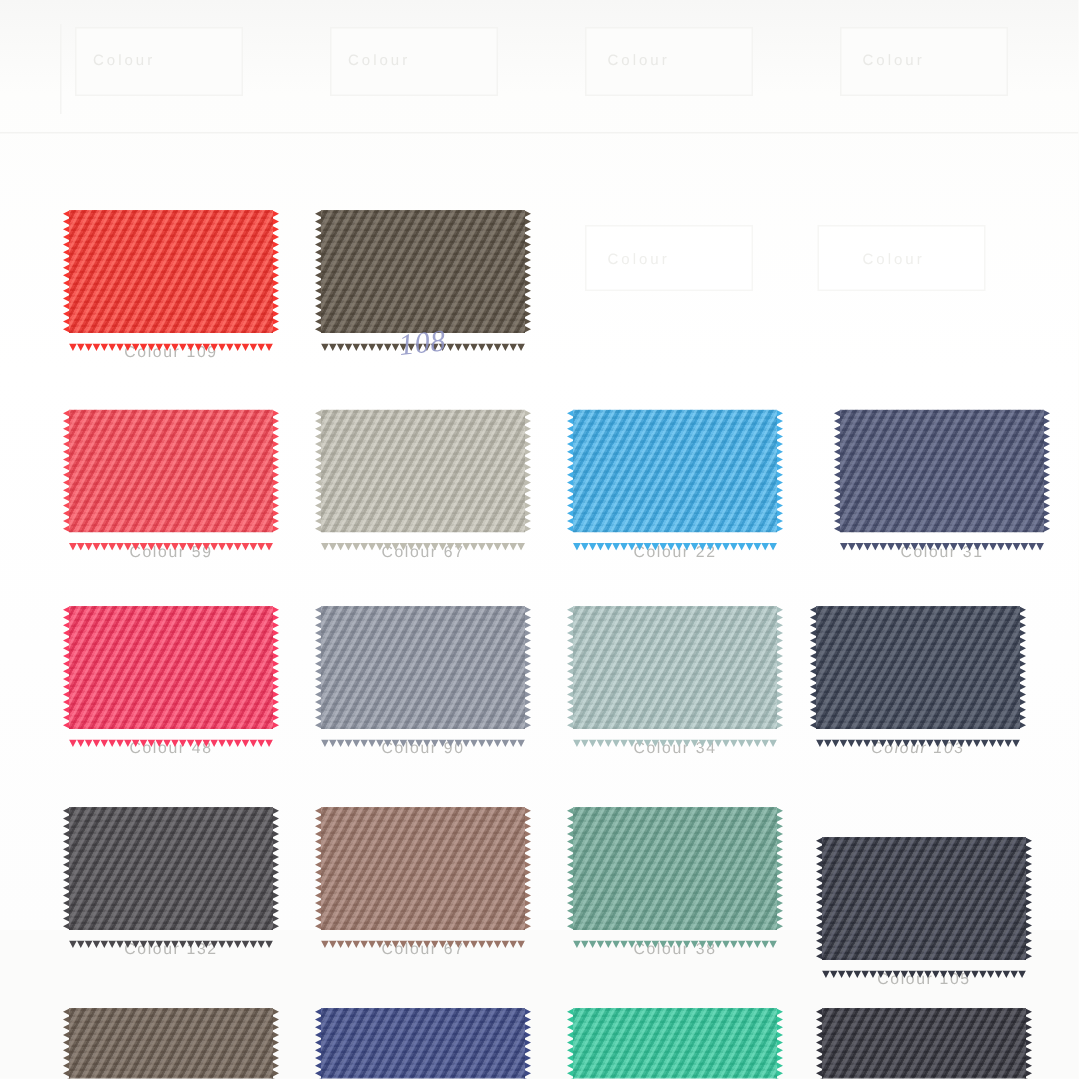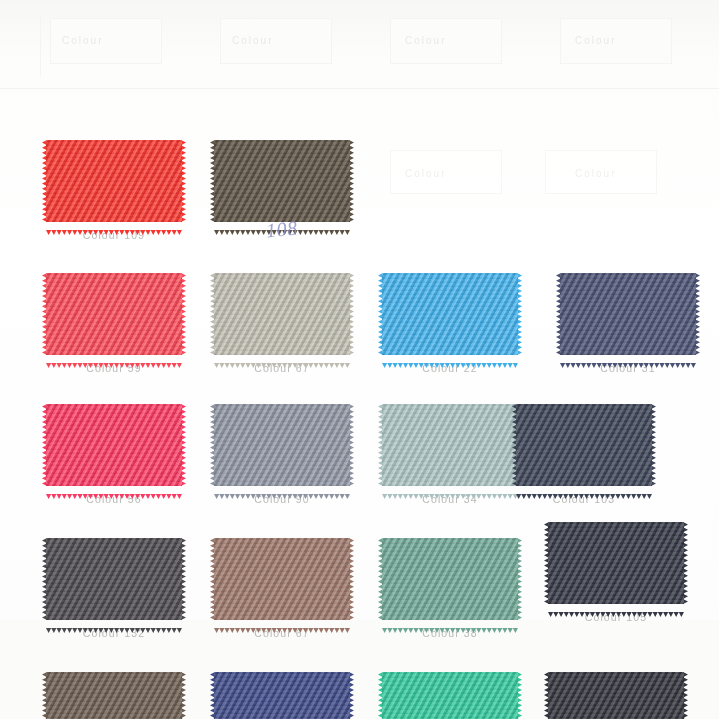--- a/index.html
+++ b/index.html
@@ -318,21 +318,21 @@
           <div class="teeth left"><svg width="5" height="82" viewBox="0 0 5 82" xmlns="http://www.w3.org/2000/svg">
               <path d="M5,0 L0,2.56 L5,5.13 L0,7.69 L5,10.25 L0,12.81 L5,15.38 L0,17.94 L5,20.50 L0,23.06 L5,25.63 L0,28.19 L5,30.75 L0,33.31 L5,35.88 L0,38.44 L5,41.00 L0,43.56 L5,46.13 L0,48.69 L5,51.25 L0,53.81 L5,56.38 L0,58.94 L5,61.50 L0,64.06 L5,66.63 L0,69.19 L5,71.75 L0,74.31 L5,76.88 L0,79.44 L5,82.00 L5,82 Z" fill="#f93b63"></path>
             </svg></div>
           <div class="teeth right"><svg width="5" height="82" viewBox="0 0 5 82" xmlns="http://www.w3.org/2000/svg">
               <path d="M0,0 L5,2.56 L0,5.13 L5,7.69 L0,10.25 L5,12.81 L0,15.38 L5,17.94 L0,20.50 L5,23.06 L0,25.63 L5,28.19 L0,30.75 L5,33.31 L0,35.88 L5,38.44 L0,41.00 L5,43.56 L0,46.13 L5,48.69 L0,51.25 L5,53.81 L0,56.38 L5,58.94 L0,61.50 L5,64.06 L0,66.63 L5,69.19 L0,71.75 L5,74.31 L0,76.88 L5,79.44 L0,82.00 L0,82 Z" fill="#f93b63"></path>
             </svg></div>
           <div class="swatch-chip" style="background-color: rgb(249, 59, 99);">
             <div style="position: absolute; left: 0px; top: 0px; width: 100%; height: 100%; background-image: repeating-linear-gradient(118deg, rgba(255, 115, 145, 0.4) 0px, rgba(255, 115, 145, 0.4) 1.5px, transparent 1.5px, transparent 3px, rgba(209, 31, 71, 0.467) 3px, rgba(209, 31, 71, 0.467) 4.5px, transparent 4.5px, transparent 6px);"></div>
           </div>
         </div>
-        <div class="swatch-label">Colour 56</div>
+        <div class="swatch-label">Colour 48</div>
       </div>
       <div class="swatch-cell" style="left: 214px; top: 404px;">
         <div class="swatch-chip-wrap">
           <div class="teeth top"><svg width="136" height="5" viewBox="0 0 136 5" xmlns="http://www.w3.org/2000/svg">
               <path d="M0,5 L2.62,0 L5.23,5 L7.85,0 L10.46,5 L13.08,0 L15.69,5 L18.30,0 L20.92,5 L23.54,0 L26.15,5 L28.77,0 L31.38,5 L34.00,0 L36.61,5 L39.23,0 L41.84,5 L44.46,0 L47.07,5 L49.69,0 L52.30,5 L54.92,0 L57.53,5 L60.15,0 L62.76,5 L65.38,0 L67.99,5 L70.61,0 L73.22,5 L75.84,0 L78.45,5 L81.07,0 L83.68,5 L86.30,0 L88.91,5 L91.53,0 L94.14,5 L96.76,0 L99.37,5 L101.99,0 L104.60,5 L107.22,0 L109.83,5 L112.45,0 L115.06,5 L117.68,0 L120.29,5 L122.91,0 L125.52,5 L128.14,0 L130.75,5 L133.37,0 L135.98,5 L138.60,0 L141.21,5 L136,5 Z" fill="#8d93a1"></path>
             </svg></div>
           <div class="teeth bottom"><svg width="136" height="5" viewBox="0 0 136 5" xmlns="http://www.w3.org/2000/svg">
               <path d="M0,0 L2.62,5 L5.23,0 L7.85,5 L10.46,0 L13.08,5 L15.69,0 L18.30,5 L20.92,0 L23.54,5 L26.15,0 L28.77,5 L31.38,0 L34.00,5 L36.61,0 L39.23,5 L41.84,0 L44.46,5 L47.07,0 L49.69,5 L52.30,0 L54.92,5 L57.53,0 L60.15,5 L62.76,0 L65.38,5 L67.99,0 L70.61,5 L73.22,0 L75.84,5 L78.45,0 L81.07,5 L83.68,0 L86.30,5 L88.91,0 L91.53,5 L94.14,0 L96.76,5 L99.37,0 L101.99,5 L104.60,0 L107.22,5 L109.83,0 L112.45,5 L115.06,0 L117.68,5 L120.29,0 L122.91,5 L125.52,0 L128.14,5 L130.75,0 L133.37,5 L135.98,0 L138.60,5 L141.21,0 L136,0 Z" fill="#8d93a1"></path>
             </svg></div>
           <div class="teeth left"><svg width="5" height="82" viewBox="0 0 5 82" xmlns="http://www.w3.org/2000/svg">
@@ -360,21 +360,21 @@
             </svg></div>
           <div class="teeth right"><svg width="5" height="82" viewBox="0 0 5 82" xmlns="http://www.w3.org/2000/svg">
               <path d="M0,0 L5,2.56 L0,5.13 L5,7.69 L0,10.25 L5,12.81 L0,15.38 L5,17.94 L0,20.50 L5,23.06 L0,25.63 L5,28.19 L0,30.75 L5,33.31 L0,35.88 L5,38.44 L0,41.00 L5,43.56 L0,46.13 L5,48.69 L0,51.25 L5,53.81 L0,56.38 L5,58.94 L0,61.50 L5,64.06 L0,66.63 L5,69.19 L0,71.75 L5,74.31 L0,76.88 L5,79.44 L0,82.00 L0,82 Z" fill="#a9c1bf"></path>
             </svg></div>
           <div class="swatch-chip" style="background-color: rgb(169, 193, 191);">
             <div style="position: absolute; left: 0px; top: 0px; width: 100%; height: 100%; background-image: repeating-linear-gradient(118deg, rgba(200, 219, 217, 0.4) 0px, rgba(200, 219, 217, 0.4) 1.5px, transparent 1.5px, transparent 3px, rgba(142, 168, 166, 0.467) 3px, rgba(142, 168, 166, 0.467) 4.5px, transparent 4.5px, transparent 6px);"></div>
           </div>
         </div>
         <div class="swatch-label">Colour 34</div>
       </div>
-      <div class="swatch-cell" style="left: 516px; top: 404px;">
+      <div class="swatch-cell" style="left: 544px; top: 404px; font-style: italic;">
         <div class="swatch-chip-wrap">
           <div class="teeth top"><svg width="136" height="5" viewBox="0 0 136 5" xmlns="http://www.w3.org/2000/svg">
               <path d="M0,5 L2.62,0 L5.23,5 L7.85,0 L10.46,5 L13.08,0 L15.69,5 L18.30,0 L20.92,5 L23.54,0 L26.15,5 L28.77,0 L31.38,5 L34.00,0 L36.61,5 L39.23,0 L41.84,5 L44.46,0 L47.07,5 L49.69,0 L52.30,5 L54.92,0 L57.53,5 L60.15,0 L62.76,5 L65.38,0 L67.99,5 L70.61,0 L73.22,5 L75.84,0 L78.45,5 L81.07,0 L83.68,5 L86.30,0 L88.91,5 L91.53,0 L94.14,5 L96.76,0 L99.37,5 L101.99,0 L104.60,5 L107.22,0 L109.83,5 L112.45,0 L115.06,5 L117.68,0 L120.29,5 L122.91,0 L125.52,5 L128.14,0 L130.75,5 L133.37,0 L135.98,5 L138.60,0 L141.21,5 L136,5 Z" fill="#3c4355"></path>
             </svg></div>
           <div class="teeth bottom"><svg width="136" height="5" viewBox="0 0 136 5" xmlns="http://www.w3.org/2000/svg">
               <path d="M0,0 L2.62,5 L5.23,0 L7.85,5 L10.46,0 L13.08,5 L15.69,0 L18.30,5 L20.92,0 L23.54,5 L26.15,0 L28.77,5 L31.38,0 L34.00,5 L36.61,0 L39.23,5 L41.84,0 L44.46,5 L47.07,0 L49.69,5 L52.30,0 L54.92,5 L57.53,0 L60.15,5 L62.76,0 L65.38,5 L67.99,0 L70.61,5 L73.22,0 L75.84,5 L78.45,0 L81.07,5 L83.68,0 L86.30,5 L88.91,0 L91.53,5 L94.14,0 L96.76,5 L99.37,0 L101.99,5 L104.60,0 L107.22,5 L109.83,0 L112.45,5 L115.06,0 L117.68,5 L120.29,0 L122.91,5 L125.52,0 L128.14,5 L130.75,0 L133.37,5 L135.98,0 L138.60,5 L141.21,0 L136,0 Z" fill="#3c4355"></path>
             </svg></div>
           <div class="teeth left"><svg width="5" height="82" viewBox="0 0 5 82" xmlns="http://www.w3.org/2000/svg">
               <path d="M5,0 L0,2.56 L5,5.13 L0,7.69 L5,10.25 L0,12.81 L5,15.38 L0,17.94 L5,20.50 L0,23.06 L5,25.63 L0,28.19 L5,30.75 L0,33.31 L5,35.88 L0,38.44 L5,41.00 L0,43.56 L5,46.13 L0,48.69 L5,51.25 L0,53.81 L5,56.38 L0,58.94 L5,61.50 L0,64.06 L5,66.63 L0,69.19 L5,71.75 L0,74.31 L5,76.88 L0,79.44 L5,82.00 L5,82 Z" fill="#3c4355"></path>
             </svg></div>
@@ -440,21 +440,21 @@
             </svg></div>
           <div class="teeth right"><svg width="5" height="82" viewBox="0 0 5 82" xmlns="http://www.w3.org/2000/svg">
               <path d="M0,0 L5,2.56 L0,5.13 L5,7.69 L0,10.25 L5,12.81 L0,15.38 L5,17.94 L0,20.50 L5,23.06 L0,25.63 L5,28.19 L0,30.75 L5,33.31 L0,35.88 L5,38.44 L0,41.00 L5,43.56 L0,46.13 L5,48.69 L0,51.25 L5,53.81 L0,56.38 L5,58.94 L0,61.50 L5,64.06 L0,66.63 L5,69.19 L0,71.75 L5,74.31 L0,76.88 L5,79.44 L0,82.00 L0,82 Z" fill="#6fa594"></path>
             </svg></div>
           <div class="swatch-chip" style="background-color: rgb(111, 165, 148);">
             <div style="position: absolute; left: 0px; top: 0px; width: 100%; height: 100%; background-image: repeating-linear-gradient(118deg, rgba(146, 193, 179, 0.4) 0px, rgba(146, 193, 179, 0.4) 1.5px, transparent 1.5px, transparent 3px, rgba(85, 137, 122, 0.467) 3px, rgba(85, 137, 122, 0.467) 4.5px, transparent 4.5px, transparent 6px);"></div>
           </div>
         </div>
         <div class="swatch-label">Colour 38</div>
       </div>
-      <div class="swatch-cell" style="left: 548px; top: 522px;">
+      <div class="swatch-cell" style="left: 548px; top: 558px;">
         <div class="swatch-chip-wrap">
           <div class="teeth top"><svg width="136" height="5" viewBox="0 0 136 5" xmlns="http://www.w3.org/2000/svg">
               <path d="M0,5 L2.62,0 L5.23,5 L7.85,0 L10.46,5 L13.08,0 L15.69,5 L18.30,0 L20.92,5 L23.54,0 L26.15,5 L28.77,0 L31.38,5 L34.00,0 L36.61,5 L39.23,0 L41.84,5 L44.46,0 L47.07,5 L49.69,0 L52.30,5 L54.92,0 L57.53,5 L60.15,0 L62.76,5 L65.38,0 L67.99,5 L70.61,0 L73.22,5 L75.84,0 L78.45,5 L81.07,0 L83.68,5 L86.30,0 L88.91,5 L91.53,0 L94.14,5 L96.76,0 L99.37,5 L101.99,0 L104.60,5 L107.22,0 L109.83,5 L112.45,0 L115.06,5 L117.68,0 L120.29,5 L122.91,0 L125.52,5 L128.14,0 L130.75,5 L133.37,0 L135.98,5 L138.60,0 L141.21,5 L136,5 Z" fill="#353844"></path>
             </svg></div>
           <div class="teeth bottom"><svg width="136" height="5" viewBox="0 0 136 5" xmlns="http://www.w3.org/2000/svg">
               <path d="M0,0 L2.62,5 L5.23,0 L7.85,5 L10.46,0 L13.08,5 L15.69,0 L18.30,5 L20.92,0 L23.54,5 L26.15,0 L28.77,5 L31.38,0 L34.00,5 L36.61,0 L39.23,5 L41.84,0 L44.46,5 L47.07,0 L49.69,5 L52.30,0 L54.92,5 L57.53,0 L60.15,5 L62.76,0 L65.38,5 L67.99,0 L70.61,5 L73.22,0 L75.84,5 L78.45,0 L81.07,5 L83.68,0 L86.30,5 L88.91,0 L91.53,5 L94.14,0 L96.76,5 L99.37,0 L101.99,5 L104.60,0 L107.22,5 L109.83,0 L112.45,5 L115.06,0 L117.68,5 L120.29,0 L122.91,5 L125.52,0 L128.14,5 L130.75,0 L133.37,5 L135.98,0 L138.60,5 L141.21,0 L136,0 Z" fill="#353844"></path>
             </svg></div>
           <div class="teeth left"><svg width="5" height="82" viewBox="0 0 5 82" xmlns="http://www.w3.org/2000/svg">
               <path d="M5,0 L0,2.56 L5,5.13 L0,7.69 L5,10.25 L0,12.81 L5,15.38 L0,17.94 L5,20.50 L0,23.06 L5,25.63 L0,28.19 L5,30.75 L0,33.31 L5,35.88 L0,38.44 L5,41.00 L0,43.56 L5,46.13 L0,48.69 L5,51.25 L0,53.81 L5,56.38 L0,58.94 L5,61.50 L0,64.06 L5,66.63 L0,69.19 L5,71.75 L0,74.31 L5,76.88 L0,79.44 L5,82.00 L5,82 Z" fill="#353844"></path>
             </svg></div>

